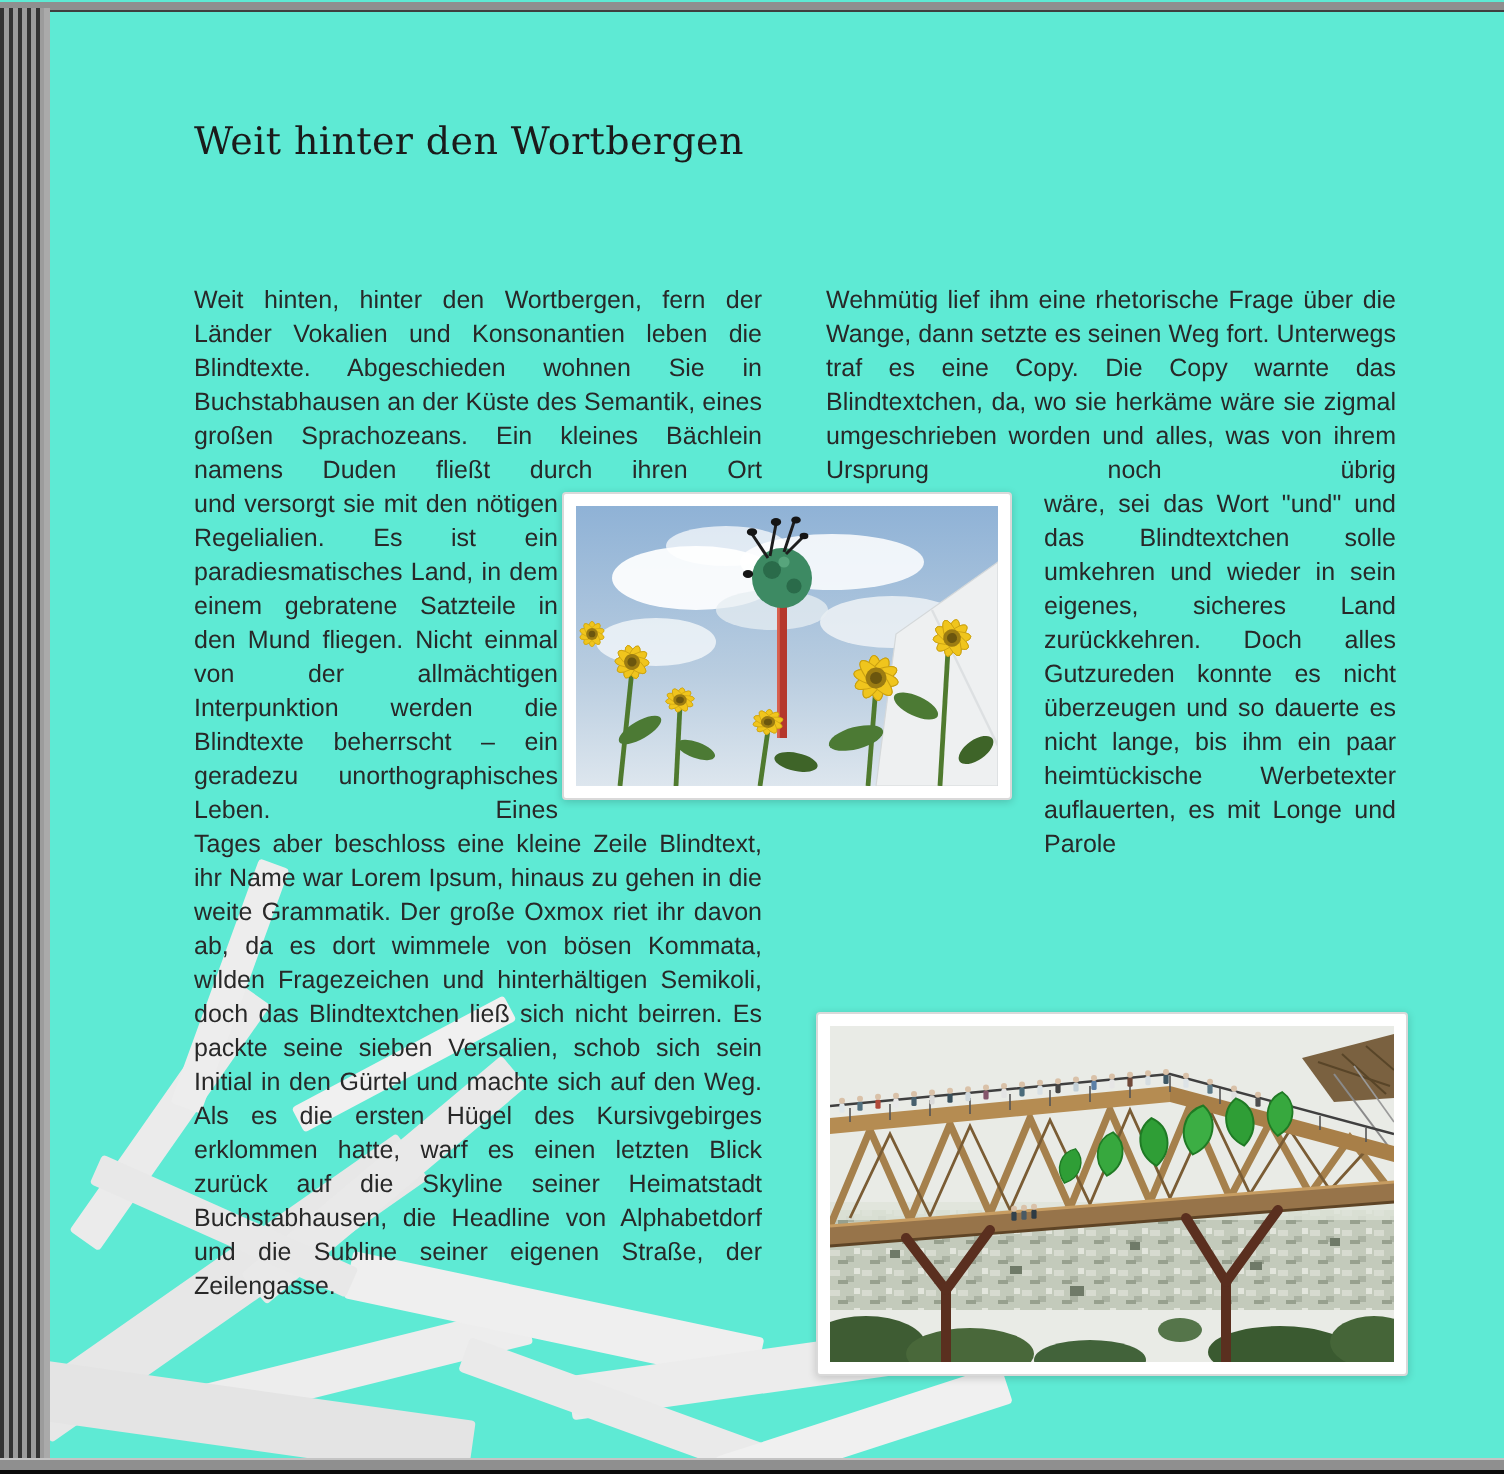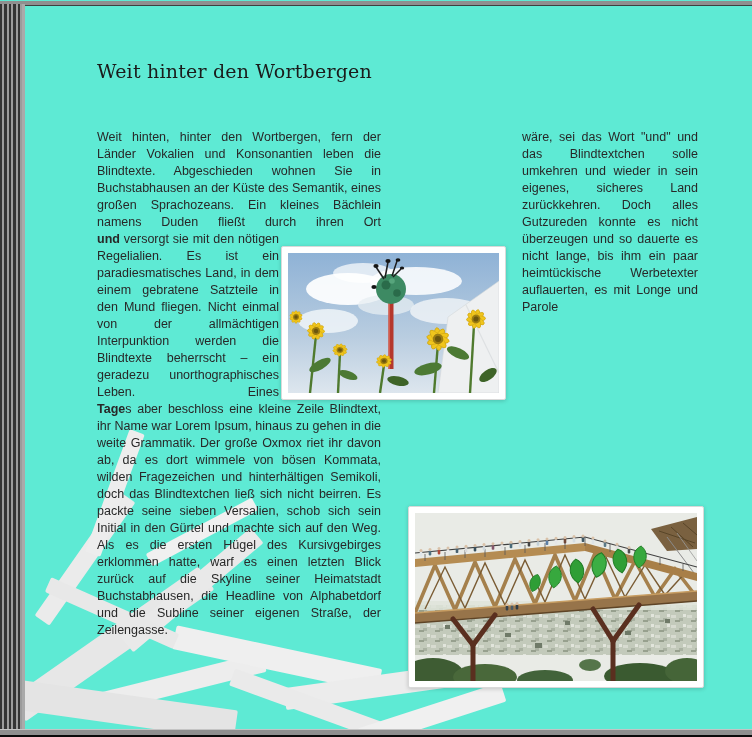--- a/index.html
+++ b/index.html
@@ -27,29 +27,29 @@
   .w7 {left:205px;top:322px;width:170px;height:18px;background:#eaeaea;transform:rotate(20deg);}
   .w8 {left:335px;top:330px;width:150px;height:20px;background:#f0f0f0;transform:rotate(-18deg);}
   .w9 {left:85px; top:205px;width:170px;height:20px;background:#e9e9e9;transform:rotate(-40deg);}
   .w10{left:-35px;top:318px;width:250px;height:30px;background:#e4e4e4;transform:rotate(8deg);}
   .w11{left:120px;top:150px;width:120px;height:14px;background:#f0f0f0;transform:rotate(-28deg);}
   .w12{left:20px; top:230px;width:140px;height:16px;background:#e8e8e8;transform:rotate(24deg);}
   
   .title{position:absolute;left:97px;top:60px;margin:0;z-index:2;
          font-family:"DejaVu Serif","Liberation Serif",serif;font-weight:400;
          font-size:19px;letter-spacing:.2px;color:#1b1b1b;}
-  .col{position:absolute;top:129px;width:284px;z-index:2;color:#282828;
+  .col{position:absolute;top:142px;width:284px;z-index:2;color:#282828;
        font-size:12.5px;line-height:17px;}
   .col-left{left:97px;}
   .col-right{left:413px;width:285px;}
   .seg{margin:0;text-align:justify;}
   .seg.cont{text-align-last:justify;}
   .narrow-l{width:182px;}
   .narrow-r{width:176px;margin-left:auto;}
-  .seg b{font-weight:bold;margin-top:28px;}
+  .seg b{font-weight:normal;margin-top:28px;}
   
   .photo{position:absolute;margin:0;background:#ffffff;padding:6px;border:1px solid #d9d9d9;
          border-radius:2px;box-shadow:0 1px 4px rgba(0,0,0,.18);z-index:3;}
   .photo svg{display:block;}
   .photo1{left:281px;top:246px;}
   .photo2{left:408px;top:506px;}
 </style>
 </head>
 <body>
 
@@ -75,20 +75,21 @@
 
   <h1 class="title">Weit hinter den Wortbergen</h1>
 
   <div class="col col-left">
     <p class="seg cont">Weit hinten, hinter den Wortbergen, fern der Länder Vokalien und Konsonantien leben die Blindtexte. Abgeschieden wohnen Sie in Buchstabhausen an der Küste des Semantik, eines großen Sprachozeans. Ein kleines Bächlein namens Duden fließt durch ihren Ort</p>
     <p class="seg cont narrow-l"><b>und</b><span> versorgt sie mit den nötigen Regelialien. Es ist ein paradiesmatisches Land, in dem einem gebratene Satzteile in den Mund fliegen. Nicht einmal von der allmächtigen Interpunktion werden die Blindtexte beherrscht – ein geradezu unorthogra­phisches Leben. Eines</span></p>
     <p class="seg"><b>Tage</b><span>s aber beschloss eine kleine Zeile Blindtext, ihr Name war Lorem Ipsum, hinaus zu gehen in die weite Grammatik. Der große Oxmox riet ihr davon ab, da es dort wimmele von bösen Kommata, wilden Fragezeichen und hinterhältigen Semikoli, doch das Blindtextchen ließ sich nicht beirren. Es packte seine sieben Versalien, schob sich sein Initial in den Gürtel und machte sich auf den Weg. Als es die ersten Hügel des Kursiv­gebirges erklommen hatte, warf es einen letzten Blick zurück auf die Skyline seiner Heimatstadt Buchstabhausen, die Headline von Alphabetdorf und die Subline seiner eigenen Straße, der Zeilengasse.</span></p>
   </div>
 
   <div class="col col-right">
+    <p class="seg cont">Wehmütig lief ihm eine rhetorische Frage über die Wange, dann setzte es seinen Weg fort. Unterwegs traf es eine Copy. Die Copy warnte das Blindtextchen, da, wo sie herkäme wäre sie zigmal umgeschrieben worden und alles, was von ihrem Ursprung noch übrig</p>
     <p class="seg cont narrow-r">wäre, sei das Wort "und" und das Blindtextchen solle umkehren und wieder in sein eigenes, sicheres Land zurückkehren. Doch alles Gutzureden konnte es nicht überzeugen und so dauerte es nicht lange, bis ihm ein paar heimtückische Werbetexter auflauerten, es mit Longe und Parole</p>
   </div>
 
   <figure class="photo photo1">
     <svg width="211" height="140" viewBox="0 0 211 140">
       <defs>
         <linearGradient id="sky1" x1="0" y1="0" x2="0" y2="1">
           <stop offset="0" stop-color="#8fb2d6"></stop>
           <stop offset="0.6" stop-color="#b9cde0"></stop>
           <stop offset="1" stop-color="#dde6ee"></stop>

